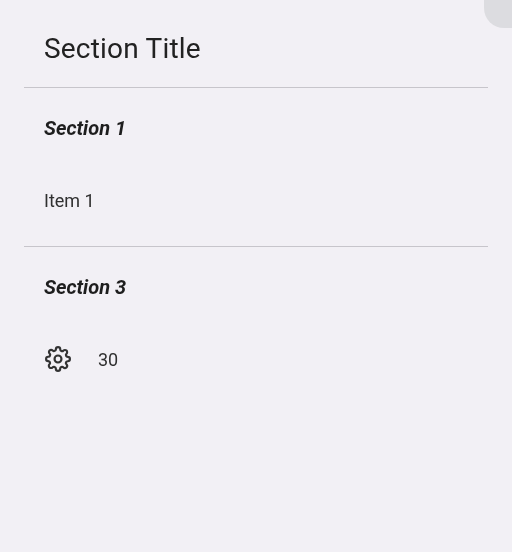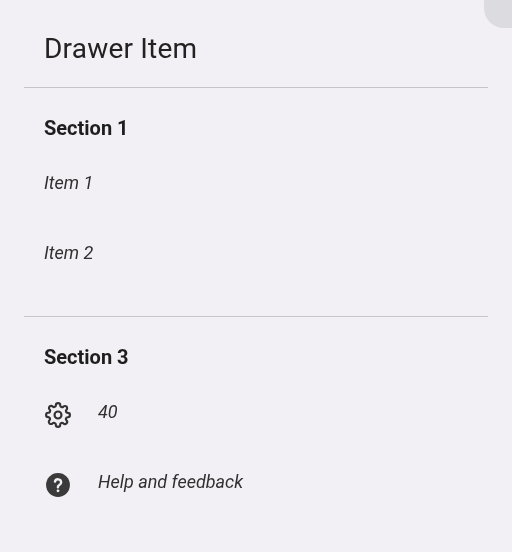--- a/index.html
+++ b/index.html
@@ -40,28 +40,29 @@
     .divider {
       height: 1px;
       background: #c7c5cb;
       margin: 0 24px;
     }
     .section-header {
       padding: 28px 68px 10px 44px;
       font-size: 20px;
       font-weight: 700;
       color: #1e1e1e;
+      font-style: italic;
     }
     .item-row {
       display: flex;
+      align-items: center;
       padding: 0 44px;
       height: 56px;
       margin-top: 14px;
       cursor: pointer;
-      font-style: italic;
     }
     .item-row .icon {
       width: 28px;
       height: 28px;
       margin-right: 26px;
       display: flex;
       align-items: center;
       justify-content: center;
       flex-shrink: 0;
     }
@@ -83,58 +84,45 @@
     }
   </style>
 </head>
 <body>
 
 <div class="corner-notch"></div>
 
 <div class="drawer">
 
   <div class="title-block">
-    <h1 class="drawer-title">Drawer Item</h1>
+    <h1 class="drawer-title">Section Title</h1>
   </div>
 
   <div class="divider"></div>
 
   <div class="section-header">Section 1</div>
 
   <div class="spacer-small"></div>
 
   <div class="item-row">
     <span class="item-label">Item 1</span>
   </div>
 
-  <div class="item-row">
-    <span class="item-label">Item 2</span>
-  </div>
 
   <div style="height:18px;"></div>
   <div class="divider"></div>
 
   <div class="section-header">Section 3</div>
 
   <div class="spacer-small"></div>
 
   <div class="item-row">
     <span class="icon">
       <svg width="26" height="26" viewBox="0 0 24 24" fill="none" stroke="#333" stroke-width="2" stroke-linecap="round" stroke-linejoin="round">
         <circle cx="12" cy="12" r="3.2"></circle>
         <path d="M19.4 15a1.7 1.7 0 0 0 .34 1.87l.06.06a2 2 0 1 1-2.83 2.83l-.06-.06a1.7 1.7 0 0 0-1.87-.34 1.7 1.7 0 0 0-1.04 1.56V21a2 2 0 1 1-4 0v-.09a1.7 1.7 0 0 0-1.11-1.55 1.7 1.7 0 0 0-1.87.34l-.06.06a2 2 0 1 1-2.83-2.83l.06-.06a1.7 1.7 0 0 0 .34-1.87 1.7 1.7 0 0 0-1.56-1.04H3a2 2 0 1 1 0-4h.09a1.7 1.7 0 0 0 1.55-1.11 1.7 1.7 0 0 0-.34-1.87l-.06-.06a2 2 0 1 1 2.83-2.83l.06.06a1.7 1.7 0 0 0 1.87.34h.01A1.7 1.7 0 0 0 10.05 3.1V3a2 2 0 1 1 4 0v.09a1.7 1.7 0 0 0 1.04 1.56 1.7 1.7 0 0 0 1.87-.34l.06-.06a2 2 0 1 1 2.83 2.83l-.06.06a1.7 1.7 0 0 0-.34 1.87v.01a1.7 1.7 0 0 0 1.56 1.04H21a2 2 0 1 1 0 4h-.09a1.7 1.7 0 0 0-1.56 1.04z"></path>
       </svg>
     </span>
-    <span class="item-badge">40</span>
+    <span class="item-badge">30</span>
   </div>
 
-  <div class="item-row">
-    <span class="icon">
-      <svg width="26" height="26" viewBox="0 0 24 24">
-        <circle cx="12" cy="12" r="11" fill="#3a3a3a"></circle>
-        <path d="M9.2 8.9a2.9 2.9 0 0 1 5.7 .8c0 1.6-1.6 2.2-2.4 2.9-.5.4-.6.8-.6 1.5" stroke="#f2f0f5" stroke-width="2.2" fill="none" stroke-linecap="round"></path>
-        <circle cx="12" cy="17.4" r="1.3" fill="#f2f0f5"></circle>
-      </svg>
-    </span>
-    <span class="item-label">Help and feedback</span>
-  </div>
 
 </div>
 
 </body></html>

